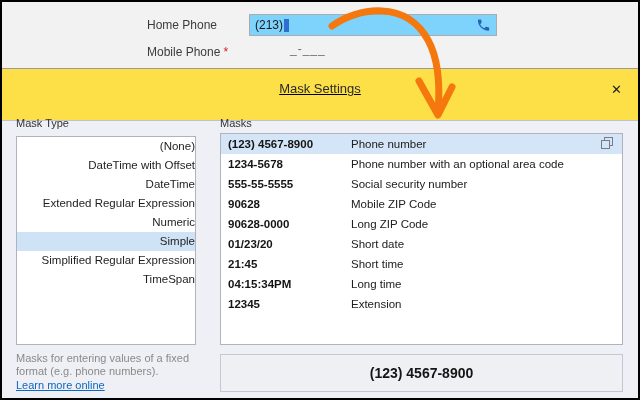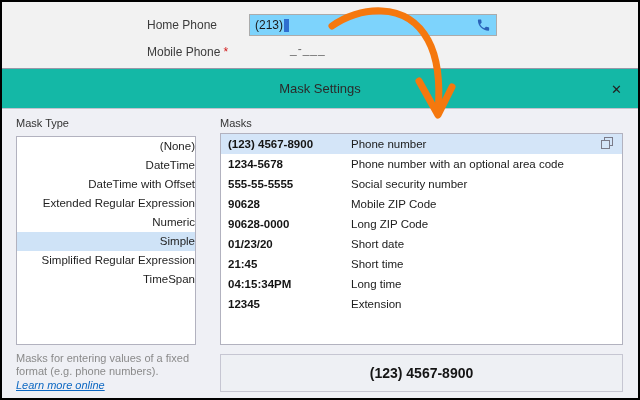--- a/index.html
+++ b/index.html
@@ -15,38 +15,38 @@
   .phone-input { position:absolute; left:247px; width:248px; height:22px; background:#7dd3fc;
                  border:1px solid #ababab; font-size:12px; color:#1a1a1a;
                  display:flex; align-items:center; padding-left:5px; }
   .caret-block { display:inline-block; width:5px; height:13px; background:#2f6fd0; margin:0 1px; }
   .mask-rest { color:#6e6e6e; letter-spacing:1px;margin-top:48px; }
   .input-icon { position:absolute; right:5px; top:50%; transform:translateY(-50%); width:15px; height:15px; }
 
   
   .dialog { position:absolute; left:0; top:66px; width:636px; height:330px;
             background:#eff0f5; border-top:1px solid #9898a8; }
-  .dialog-header { position:relative; height:40px; background:#14b8a6; border-bottom:1px solid #c2c2ce; }
+  .dialog-header { position:relative; height:52px; background:#fde047; border-bottom:1px solid #c2c2ce;text-decoration:underline; }
   .dialog-title { text-align:center; line-height:40px; font-size:13px; color:#2b2b2b; }
   .close-btn { position:absolute; right:16px; top:0; height:40px; display:flex; align-items:center;
                font-size:13px; color:#222; cursor:default; }
 
   .panel-label { position:absolute; font-size:11px; color:#333; }
   .listbox { position:absolute; background:#fff; border:1px solid #b2b2bf; overflow:hidden; }
 
   
   #maskTypeLabel { left:14px; top:48px; }
   #maskTypeList { left:14px; top:67px; width:180px; height:209px;text-align:right; }
   .lt-item { height:19px; line-height:19px; padding-left:6px; font-size:11.5px; color:#1e1e1e; white-space:nowrap; }
   .lt-item.selected { background:#cfe3f7; }
 
   .left-desc { position:absolute; left:14px; top:283px; width:190px; font-size:11px;
                color:#8a8a8a; line-height:13px; }
   .left-link { position:absolute; left:14px; top:310px; font-size:11px; color:#0c67c2;
-               text-decoration:underline;font-style:italic; }
+               text-decoration:underline; }
 
   
   #masksLabel { left:218px; top:48px; }
   #masksList { left:218px; top:64px; width:403px; height:212px; }
   .mask-row { position:relative; height:20px; line-height:20px; display:flex; font-size:11.5px; white-space:nowrap; }
   .mask-row.selected { background:#d4e5f8; }
   .mask-val { width:130px; padding-left:7px; font-weight:bold; color:#141414; }
   .mask-desc { color:#202020; }
   .row-icon { position:absolute; right:8px; top:3px; width:13px; height:13px; }
   .create-link { height:20px; line-height:20px; padding-left:7px; font-size:11.5px;
@@ -84,22 +84,22 @@
 
   <div class="dialog">
     <div class="dialog-header">
       <div class="dialog-title">Mask Settings</div>
       <div class="close-btn">✕</div>
     </div>
 
     <div class="panel-label" id="maskTypeLabel">Mask Type</div>
     <div class="listbox" id="maskTypeList">
         <div class="lt-item">(None)</div>
+        <div class="lt-item">DateTime with Offset</div>
         <div class="lt-item">DateTime</div>
-        <div class="lt-item">DateTime with Offset</div>
         <div class="lt-item">Extended Regular Expression</div>
         <div class="lt-item">Numeric</div>
         <div class="lt-item selected">Simple</div>
         <div class="lt-item">Simplified Regular Expression</div>
         <div class="lt-item">TimeSpan</div>
       </div>
 
     <div class="left-desc">
       <span>Masks for entering values of a fixed</span><br>
       <span>format (e.g. phone numbers).</span>

